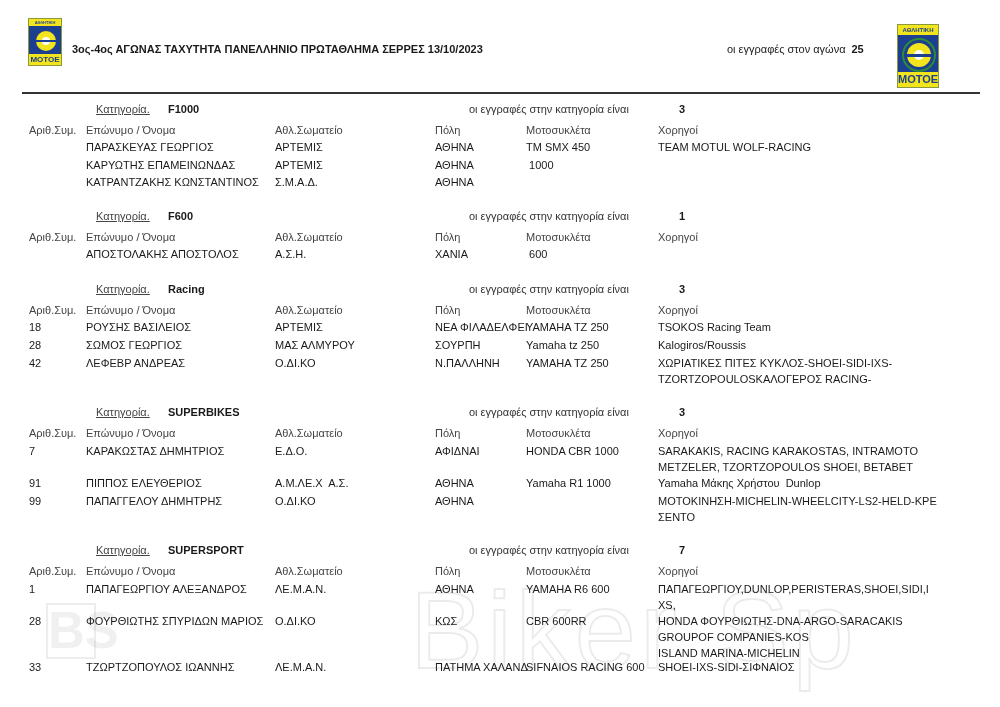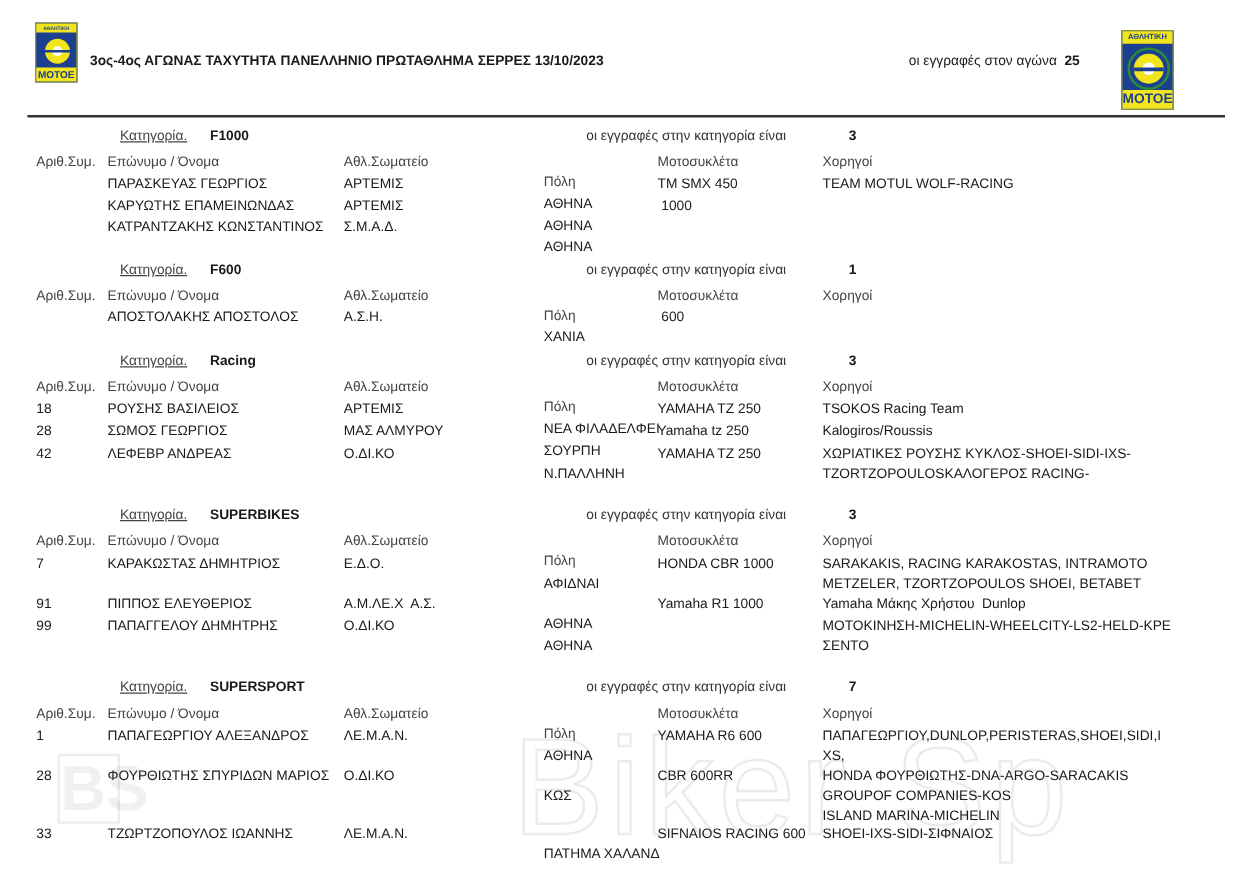--- a/index.html
+++ b/index.html
@@ -33,21 +33,21 @@
   .sec { position:absolute; left:0; width:1000px; }
   .cat-label { position:absolute; left:96px; text-decoration:underline; color:#444; }
   .cat-name { position:absolute; left:168px; font-weight:bold; }
   .cat-count-label { position:absolute; left:469px; color:#333; }
   .cat-count { position:absolute; left:679px; font-weight:bold; }
   .hdr { position:absolute; color:#444; }
   .cell { position:absolute; white-space:nowrap; }
   .c-num { left:29px; }
   .c-name { left:86px; }
   .c-club { left:275px; }
-  .c-city { left:435px;margin-top:16px; }
+  .c-city { left:435px; }
   .c-bike { left:526px; }
   .c-spon { left:658px; line-height:16px; }
 
   .wm { position:absolute; color:rgba(0,0,0,0.06); font-weight:bold; pointer-events:none; }
   .wm-bs { left:46px; top:603px; width:46px; height:52px; border:2px solid rgba(0,0,0,0.07);
            font-size:51px; line-height:52px; text-align:center; }
   .wm-biker { left:410px; top:570px; font-size:110px; line-height:120px; font-weight:normal;
               color:transparent; -webkit-text-stroke:2px rgba(0,0,0,0.08); letter-spacing:4px; }
 </style>
 </head>
@@ -153,21 +153,21 @@
     <span class="cell c-bike" style="top:56px">Yamaha tz 250</span>
     <span class="cell c-spon" style="top:54px">Kalogiros/Roussis</span>
   </div>
   <div>
     <span class="cell c-num" style="top:74px">42</span>
     <span class="cell c-name" style="top:74px">ΛΕΦΕΒΡ ΑΝΔΡΕΑΣ</span>
     <span class="cell c-club" style="top:74px">Ο.ΔΙ.ΚΟ</span>
     <span class="cell c-city" style="top:74px">Ν.ΠΑΛΛΗΝΗ</span>
     <span class="cell c-bike" style="top:74px">YAMAHA TZ 250</span>
     <span class="cell c-spon" style="top:72px">
-      <span>ΧΩΡΙΑΤΙΚΕΣ ΡΟΥΣΗΣ ΚΥΚΛΟΣ-SHOEI-SIDI-IXS-</span><br>
+      <span>ΧΩΡΙΑΤΙΚΕΣ ΠΙΤΕΣ ΚΥΚΛΟΣ-SHOEI-SIDI-IXS-</span><br>
       <span>TZORTZOPOULOSΚΑΛΟΓΕΡΟΣ RACING-</span>
     </span>
   </div>
 </div>
 
 <div class="sec" style="top:406px;height:120px;">
   <span class="cat-label" style="top:0">Κατηγορία.</span>
   <span class="cat-name" style="top:0">SUPERBIKES</span>
   <span class="cat-count-label" style="top:0">οι εγγραφές στην κατηγορία είναι</span>
   <span class="cat-count" style="top:0">3</span>

